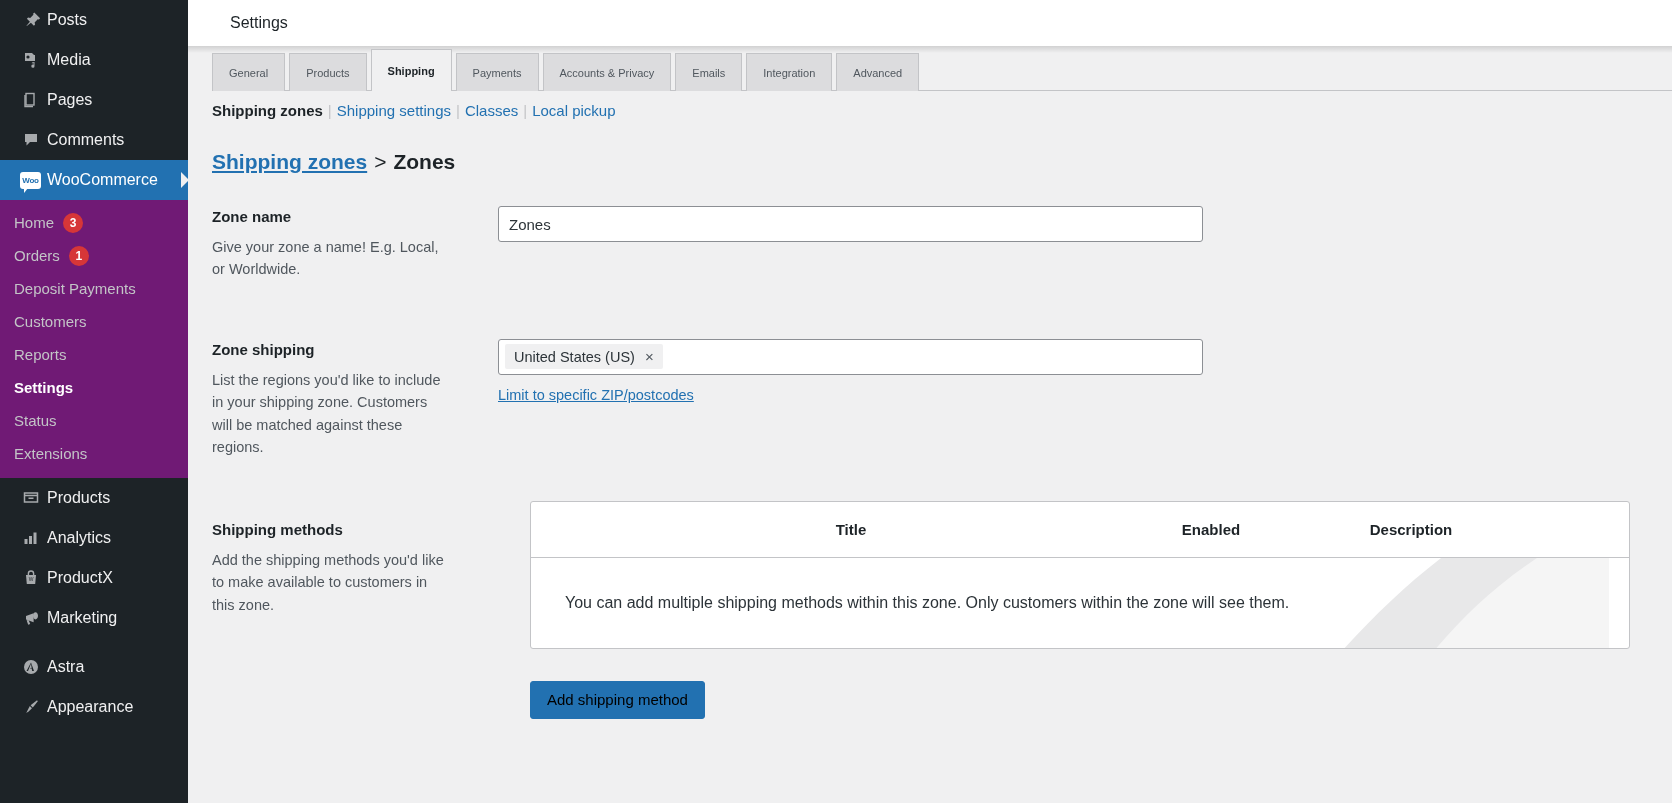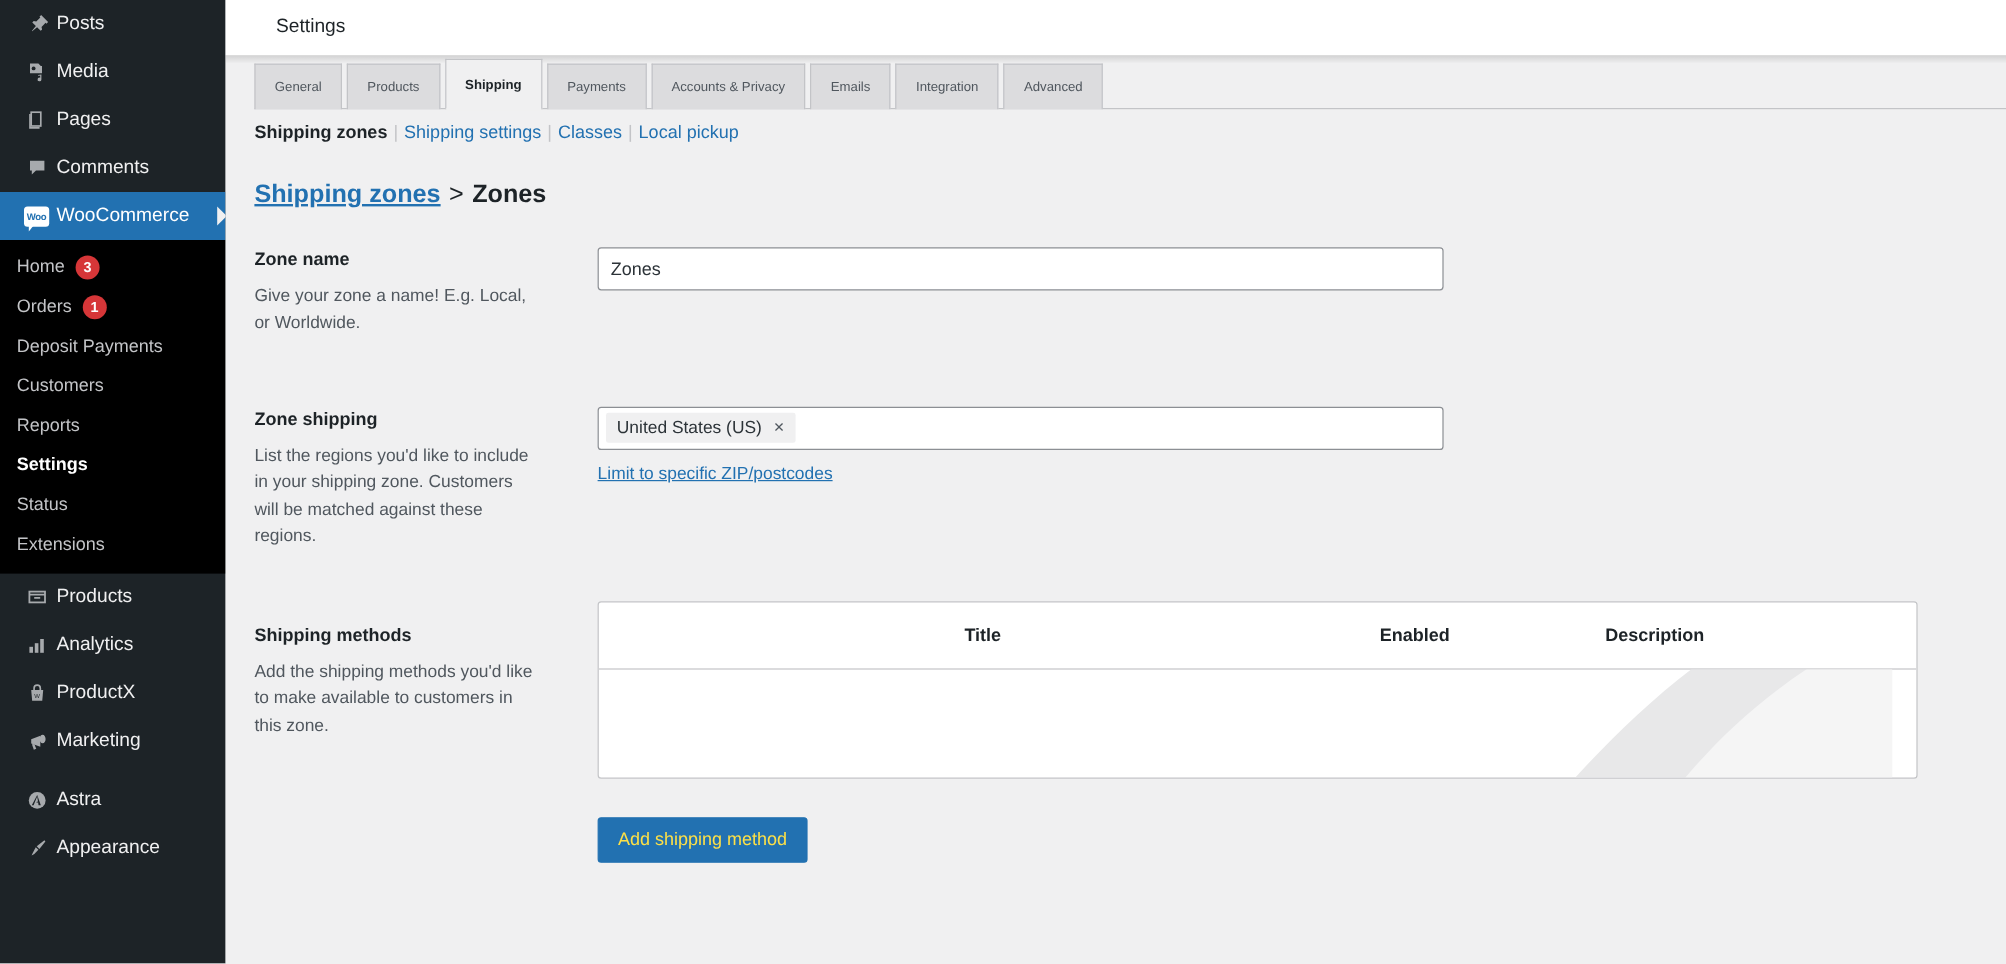--- a/index.html
+++ b/index.html
@@ -43,21 +43,21 @@
   .menu-item.current .mi-icon { color: #fff; }
   .menu-item.current::after {
     content: "";
     position: absolute; right: -1px; top: 50%;
     margin-top: -8px;
     border-style: solid;
     border-width: 8px 0 8px 8px;
     border-color: transparent transparent transparent #f0f0f1;
   }
 
-  .submenu { background: #000000; padding: 6px 12px 8px 0; }
+  .submenu { background: #701a75; padding: 6px 12px 8px 0; }
   .submenu-item {
     display: flex; align-items: center;
     height: 33px;
     padding-left: 14px;
     font-size: 15px;
     color: #c3c4c7;
     white-space: nowrap;
   }
   .submenu-item.current { color: #fff; font-weight: bold; }
   .badge {
@@ -280,21 +280,21 @@
     opacity: 1;
     pointer-events: none;
   }
   .mt-body-text { position: relative; z-index: 2; }
 
   .btn-primary {
     margin-top: 32px;
     height: 38px;
     padding: 0 16px;
     background: #2271b1;
-    color: #fde047;
+    color: #000000;
     border: 1px solid #2271b1;
     border-radius: 3px;
     font-family: "Liberation Sans", sans-serif;
     font-size: 15px;
     cursor: pointer;
   }
 </style>
 </head>
 <body>
 
@@ -517,39 +517,40 @@
             <div class="chip-box">
               <span class="chip">
                 <span>United States (US)</span>
                 <span class="chip-x">×</span>
               </span>
             </div>
             <a class="inline-link" href="#">Limit to specific ZIP/postcodes</a>
           </div>
         </div>
 
-        <div class="form-row" style="margin-top: 42px;">
+        <div class="form-row" style="margin-top: 42px; gap: 32px;">
           <div class="col-label" style="padding-top: 20px;">
             <div class="field-title">Shipping methods</div>
             <div class="field-desc">Add the shipping methods you'd like to make available to customers in this zone.</div>
           </div>
           <div class="col-field">
             <div class="methods-wrap">
               <div class="methods-table">
                 <div class="mt-head">
                   <div class="mt-th th-sort"></div>
                   <div class="mt-th th-title">Title</div>
                   <div class="mt-th th-enabled">Enabled</div>
                   <div class="mt-th th-desc">Description</div>
                 </div>
                 <div class="mt-body">
                   <svg class="mt-watermark" viewBox="0 0 330 200">
                     <path d="M35 185 C90 120 150 60 230 15 L330 15 L330 200 L35 200 Z" fill="#e8e8e9"></path>
                     <path d="M120 200 C160 140 215 80 300 35 L330 35 L330 200 Z" fill="#fff" opacity="0.55"></path>
                   </svg>
+                  <span class="mt-body-text">You can add multiple shipping methods within this zone. Only customers within the zone will see them.</span>
                 </div>
               </div>
               <button class="btn-primary">Add shipping method</button>
             </div>
           </div>
         </div>
 
       </div>
     </div>
   </div>

